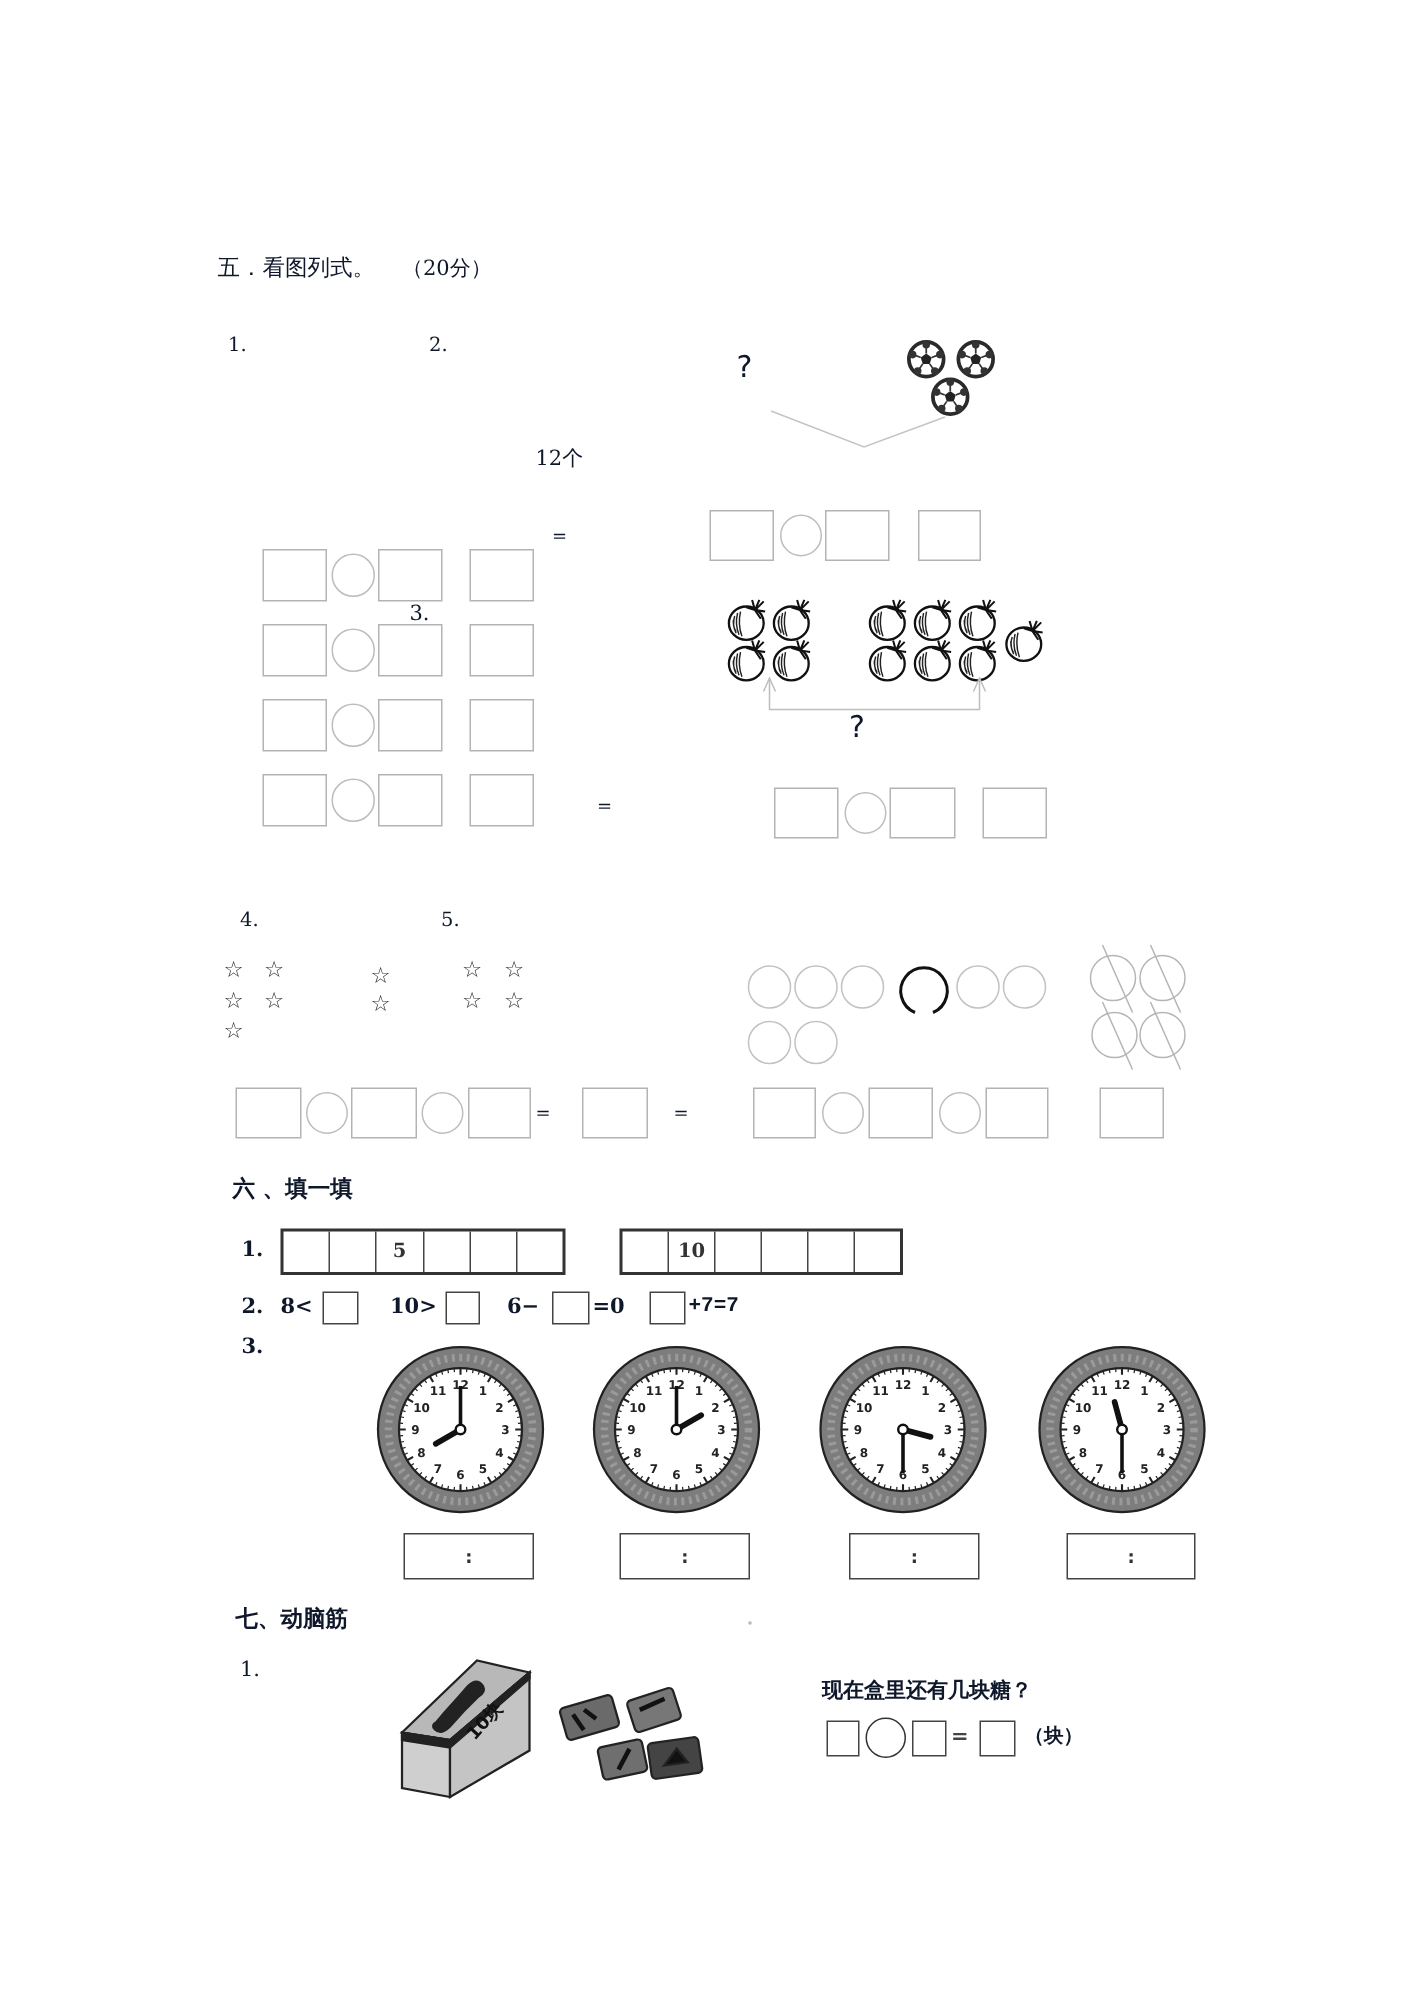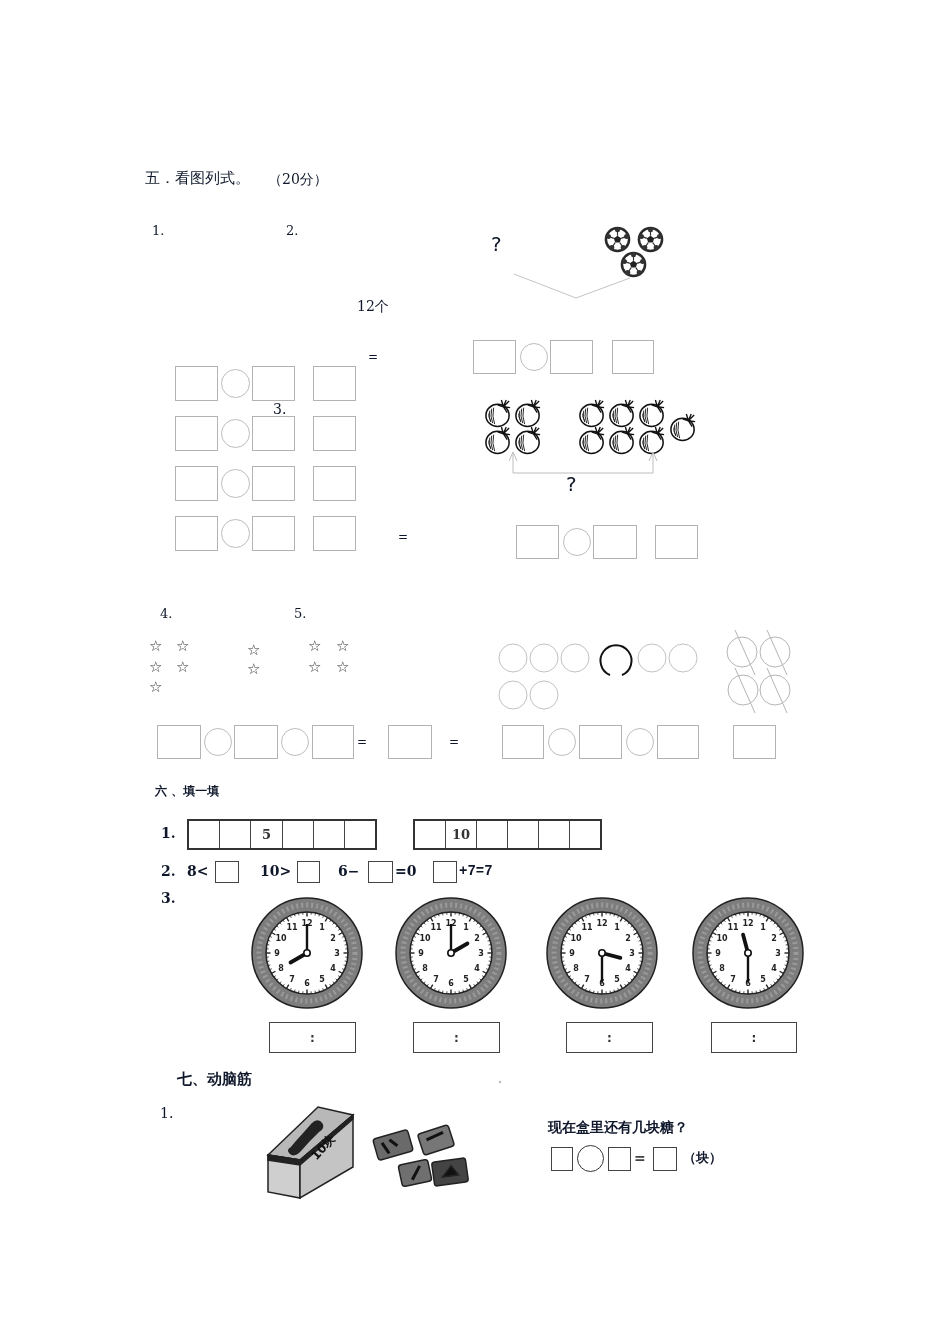--- a/index.html
+++ b/index.html
@@ -205,21 +205,21 @@
 
   <div>
     <div class="box" style="left:502px;top:725px;width:42px;height:34px;"></div>
     <div class="circ" style="left:548px;top:728px;width:28px;height:28px;"></div>
     <div class="box" style="left:579px;top:725px;width:43px;height:34px;"></div>
     <div class="circ" style="left:626px;top:728px;width:28px;height:28px;"></div>
     <div class="box" style="left:657px;top:725px;width:42px;height:34px;"></div>
     <div class="box" style="left:733px;top:725px;width:43px;height:34px;"></div>
   </div>
 
-  <div class="t bold" style="left:155px;top:785px;font-size:12px;text-align:center;">六 、填一填</div>
+  <div class="t bold" style="left:155px;top:785px;font-size:15px;text-align:center;">六 、填一填</div>
 
   <div class="t bold" style="left:161px;top:826px;font-size:14px;">1.</div>
   <div class="strip" style="left:187px;top:819px;width:190px;">
     <div class="cell"></div>
     <div class="cell"></div>
     <div class="cell">5</div>
     <div class="cell"></div>
     <div class="cell"></div>
     <div class="cell"></div>
   </div>
@@ -564,21 +564,21 @@
       <line x1="0" y1="0" x2="0" y2="-29" stroke="#111" stroke-width="2.4" transform="rotate(180)"></line>
       <line x1="0" y1="0" x2="0" y2="-19" stroke="#111" stroke-width="3.8" stroke-linecap="round" transform="rotate(345)"></line>
       <circle cx="0" cy="0" r="3.2" fill="#fff" stroke="#111" stroke-width="1.6"></circle>
     </svg>
 
   <div class="ansbox" style="left:269px;top:1022px;width:87px;">:</div>
   <div class="ansbox" style="left:413px;top:1022px;width:87px;">:</div>
   <div class="ansbox" style="left:566px;top:1022px;width:87px;">:</div>
   <div class="ansbox" style="left:711px;top:1022px;width:86px;">:</div>
 
-  <div class="t bold" style="left:157px;top:1072px;font-size:15px;margin-left:20px;">七、动脑筋</div>
+  <div class="t bold" style="left:157px;top:1072px;font-size:15px;">七、动脑筋</div>
   <div class="t" style="left:160px;top:1106px;font-size:14px;">1.</div>
   <div class="t bold sans" style="left:309px;top:1154px;font-size:12px;color:#111;transform:rotate(-48deg);transform-origin:left top;">10块</div>
 
   <div class="t bold" style="left:548px;top:1120px;font-size:14px;">现在盒里还有几块糖？</div>
   <div>
     <div class="dbox" style="left:551px;top:1147px;width:22px;height:24px;"></div>
     <div class="circ" style="left:577px;top:1145px;width:27px;height:27px;border:1.5px solid #333;"></div>
     <div class="dbox" style="left:608px;top:1147px;width:23px;height:24px;"></div>
     <div class="t bold" style="left:634px;top:1151px;font-size:14px;color:#444;">=</div>
     <div class="dbox" style="left:653px;top:1147px;width:24px;height:24px;"></div>

